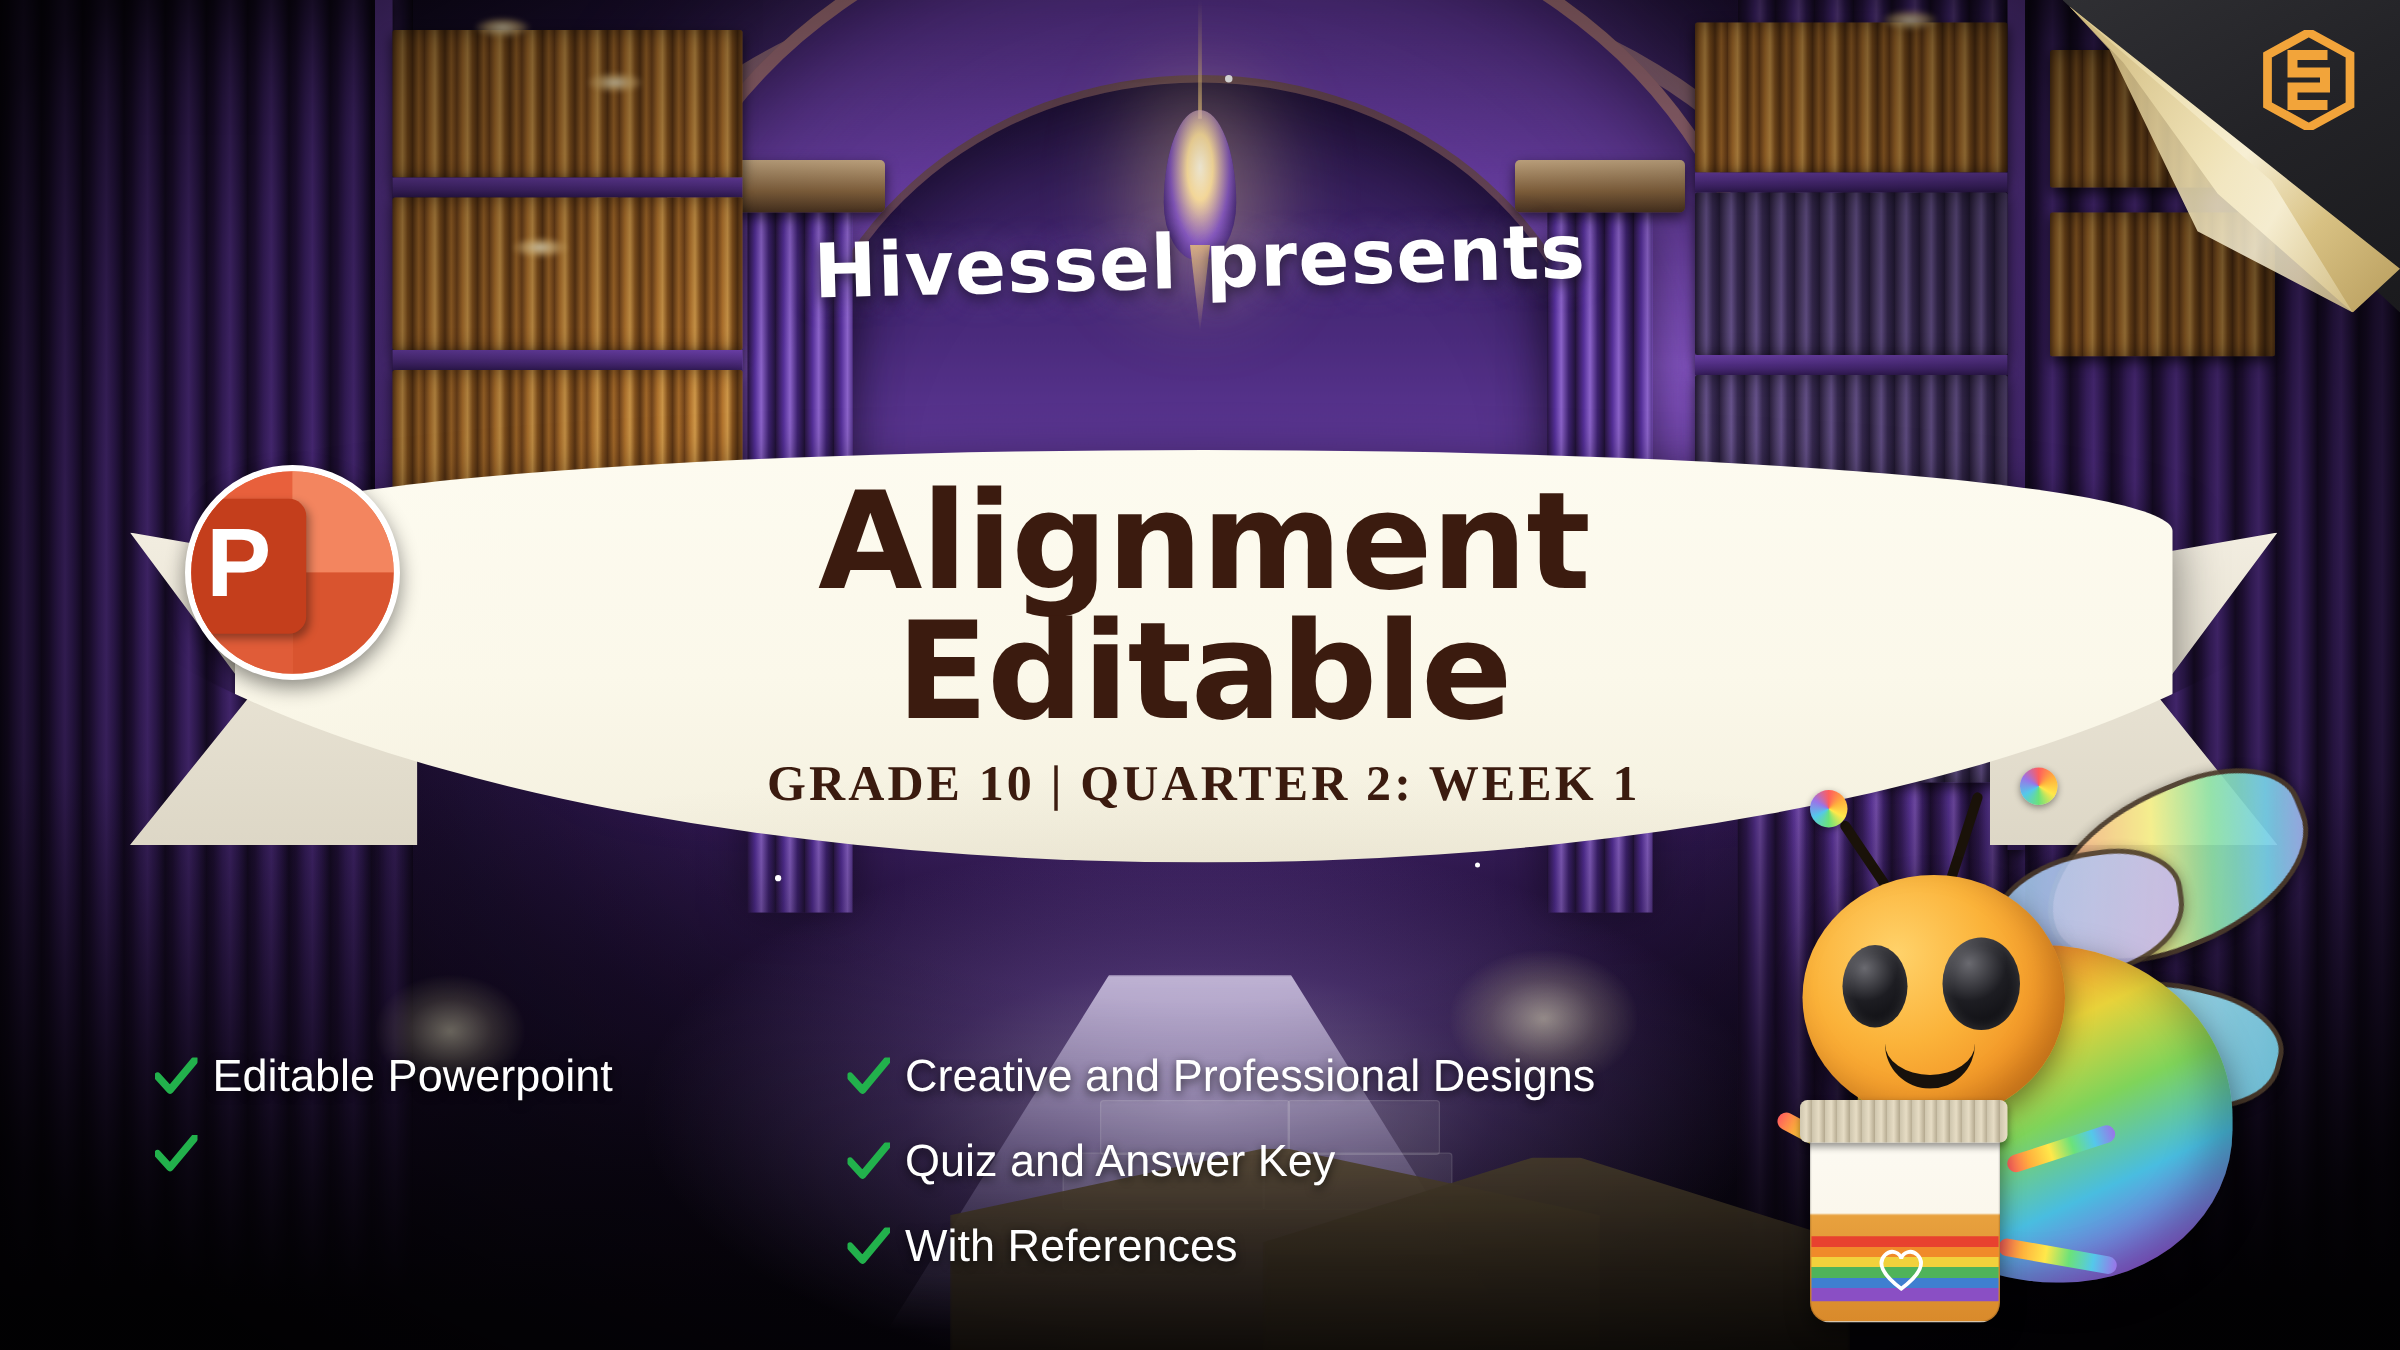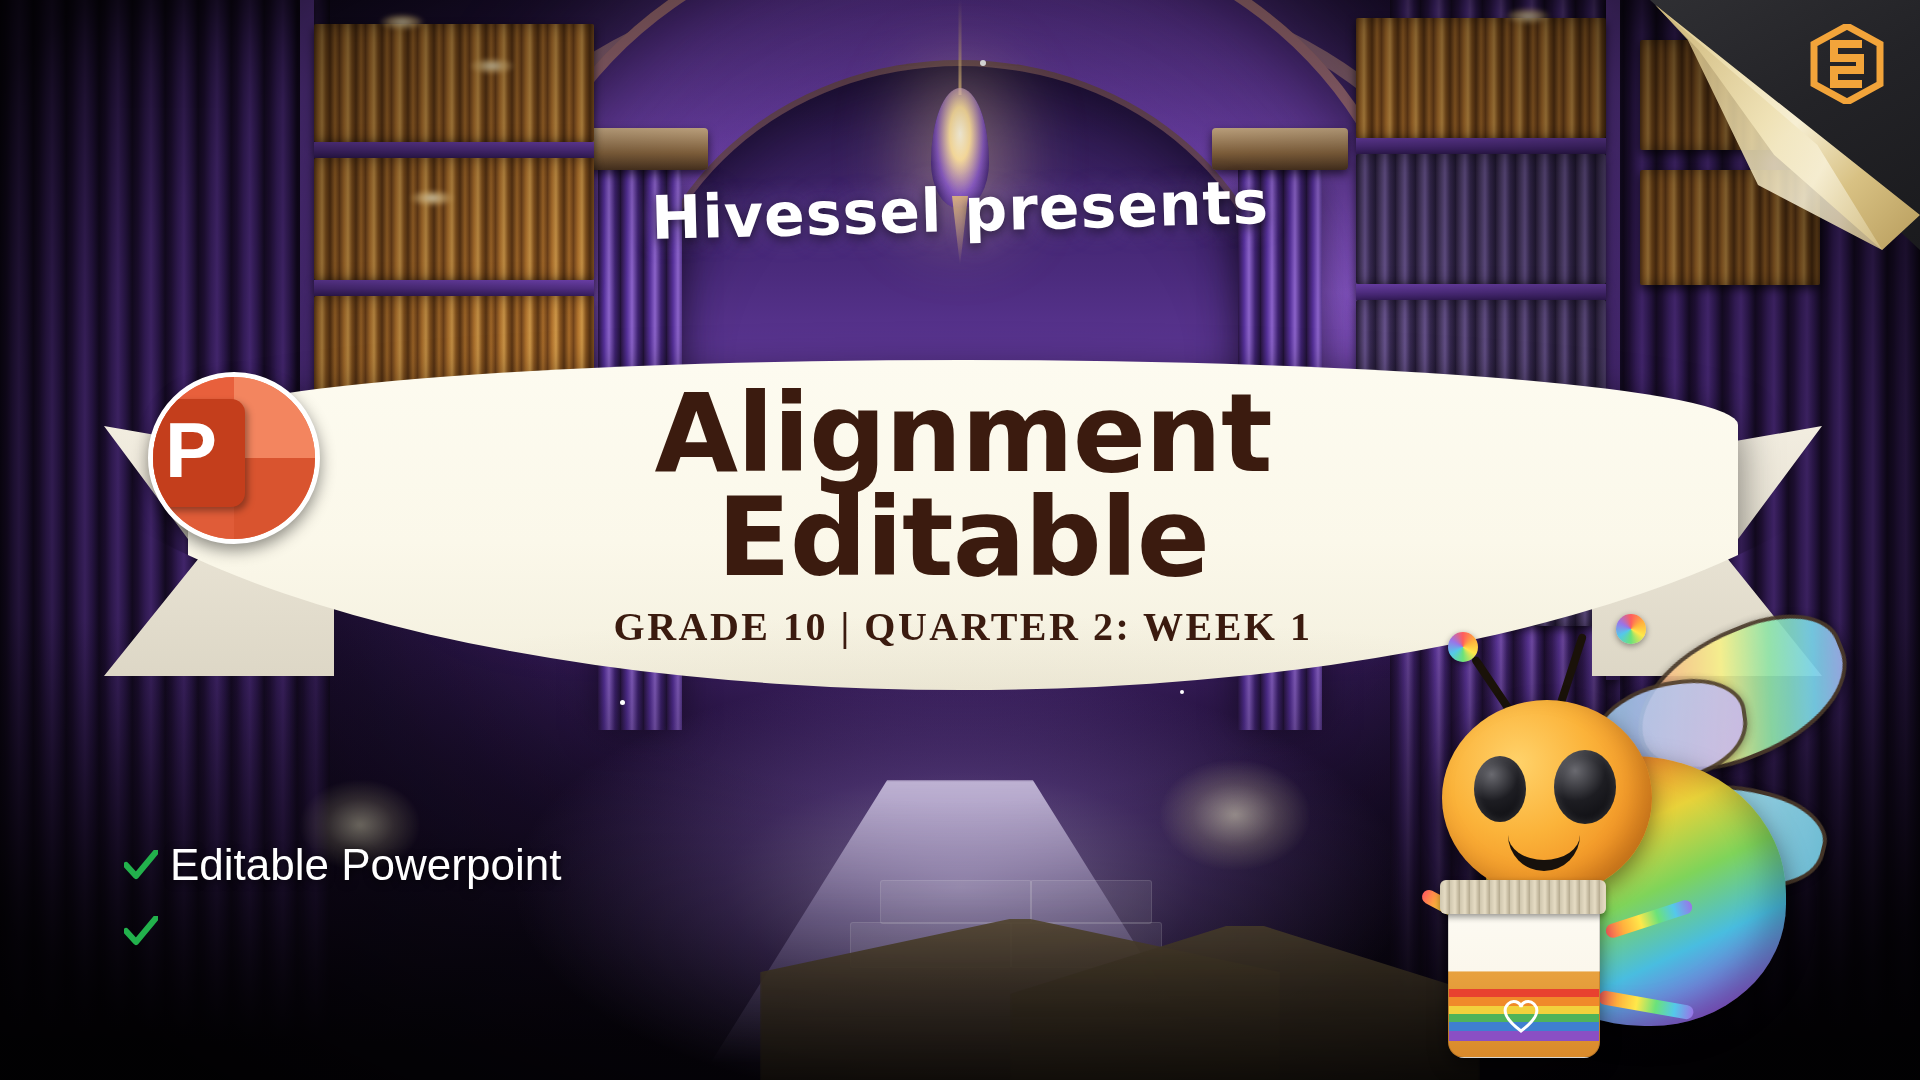--- a/index.html
+++ b/index.html
@@ -159,21 +159,21 @@
     display:flex;align-items:center;justify-content:center;
     color:#fff;font-family:"Liberation Sans",sans-serif;font-weight:700;font-size:78px;line-height:1;
     padding-bottom:6px;box-sizing:border-box;}
 
   
   .feat{position:absolute;display:flex;flex-direction:column;gap:26px;}
   .feat-left{left:124px;top:840px;}
   .feat-right{left:678px;top:840px;}
   .feat-row{display:flex;align-items:center;gap:12px;}
   .chk{width:34px;height:30px;flex:0 0 auto;}
-  .feat-txt{color:#fff;font-family:"Liberation Sans",sans-serif;font-size:44px;font-weight:400;
+  .feat-txt{color:#fff;font-family:"Liberation Sans",sans-serif;font-size:36px;font-weight:400;
     white-space:nowrap;text-shadow:0 2px 8px rgba(0,0,0,.75);}
 
   
   .bee{position:absolute;right:10px;bottom:-6px;width:520px;height:480px;}
   .bee-wing{position:absolute;border:4px solid #4a3a2a;border-radius:60% 40% 55% 45%;
     filter:drop-shadow(0 2px 5px rgba(0,0,0,.45));}
   .bee-w1{left:240px;top:24px;width:215px;height:120px;transform:rotate(-22deg);
     background:linear-gradient(110deg,#f2887e 0%,#f6c48a 22%,#f6f08a 42%,#8fe3a8 62%,#79d3ea 80%,#b59ae8 100%);opacity:.92;}
   .bee-w2{left:200px;top:76px;width:150px;height:92px;transform:rotate(-8deg);
     background:linear-gradient(110deg,#9fd0f2 0%,#b8c5f0 50%,#cdb4ec 100%);opacity:.88;}
@@ -332,20 +332,40 @@
         </svg>
       <span class="feat-txt">Editable Powerpoint</span>
     </div>
     <div class="feat-row">
       <svg class="chk" viewBox="0 0 34 30">
           <path d="M2 15 L12 26 L32 2" fill="none" stroke="#22B14C" stroke-width="6" stroke-linecap="round" stroke-linejoin="round"></path>
         </svg>
     </div>
   </div>
 
+  <div class="feat feat-right">
+    <div class="feat-row">
+      <svg class="chk" viewBox="0 0 34 30">
+          <path d="M2 15 L12 26 L32 2" fill="none" stroke="#22B14C" stroke-width="6" stroke-linecap="round" stroke-linejoin="round"></path>
+        </svg>
+      <span class="feat-txt">Creative and Professional Designs</span>
+    </div>
+    <div class="feat-row">
+      <svg class="chk" viewBox="0 0 34 30">
+          <path d="M2 15 L12 26 L32 2" fill="none" stroke="#22B14C" stroke-width="6" stroke-linecap="round" stroke-linejoin="round"></path>
+        </svg>
+      <span class="feat-txt">Quiz and Answer Key</span>
+    </div>
+    <div class="feat-row">
+      <svg class="chk" viewBox="0 0 34 30">
+          <path d="M2 15 L12 26 L32 2" fill="none" stroke="#22B14C" stroke-width="6" stroke-linecap="round" stroke-linejoin="round"></path>
+        </svg>
+      <span class="feat-txt">With References</span>
+    </div>
+  </div>
 
   <div class="bee">
     <div class="bee-wing bee-w1"></div>
     <div class="bee-wing bee-w2"></div>
     <div class="bee-wing bee-w3"></div>
     <div class="bee-body"></div>
     <div class="bee-leg leg2"></div>
     <div class="bee-leg leg3"></div>
     <div class="ant ant-l"></div>
     <div class="ant ant-r"></div>

